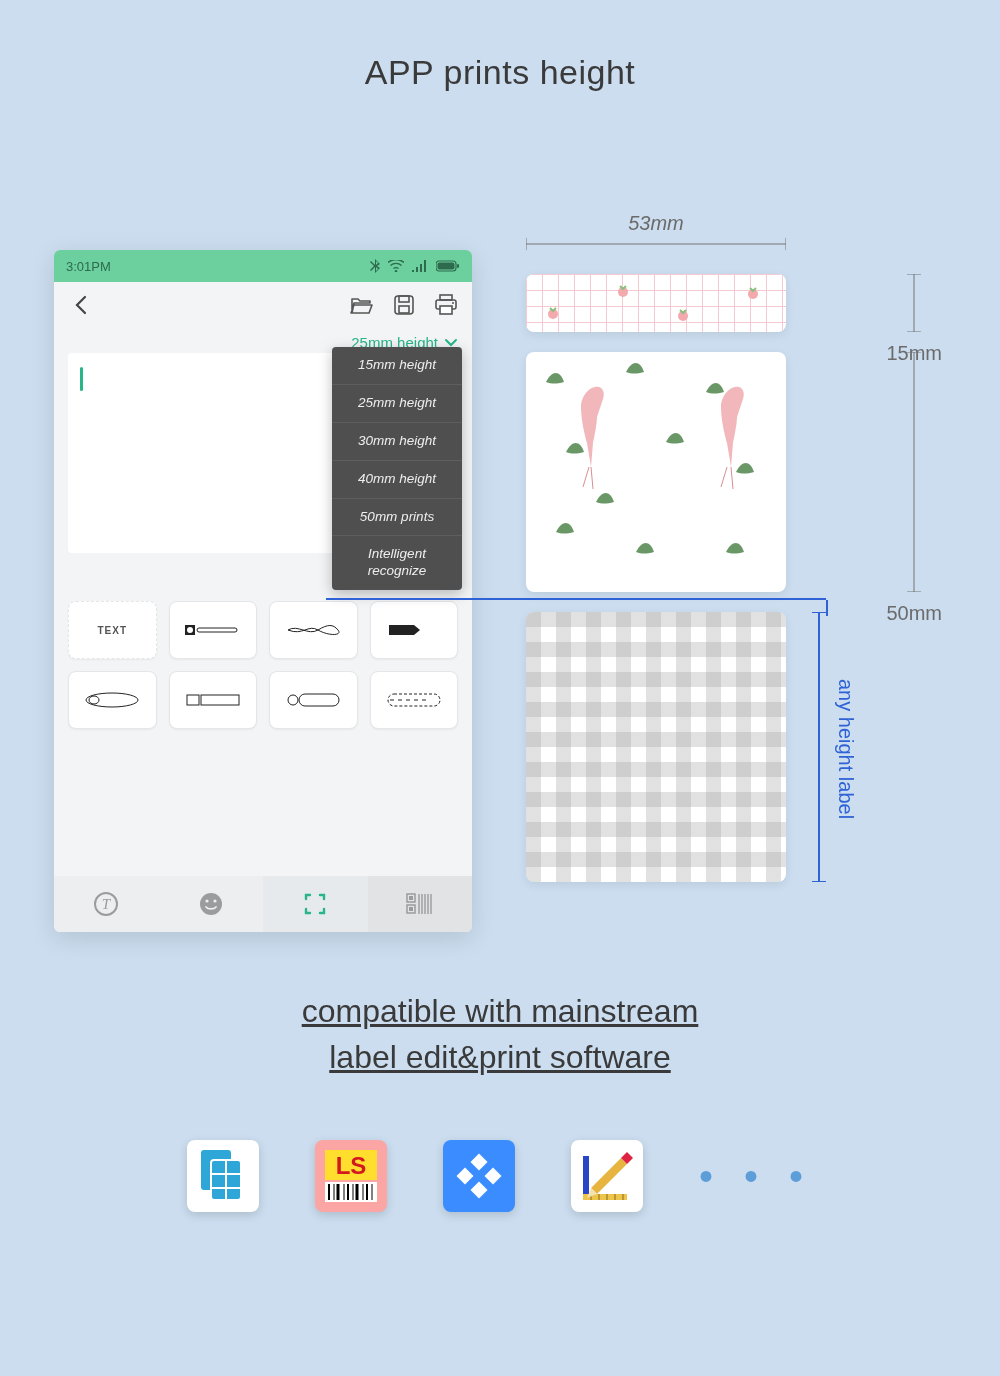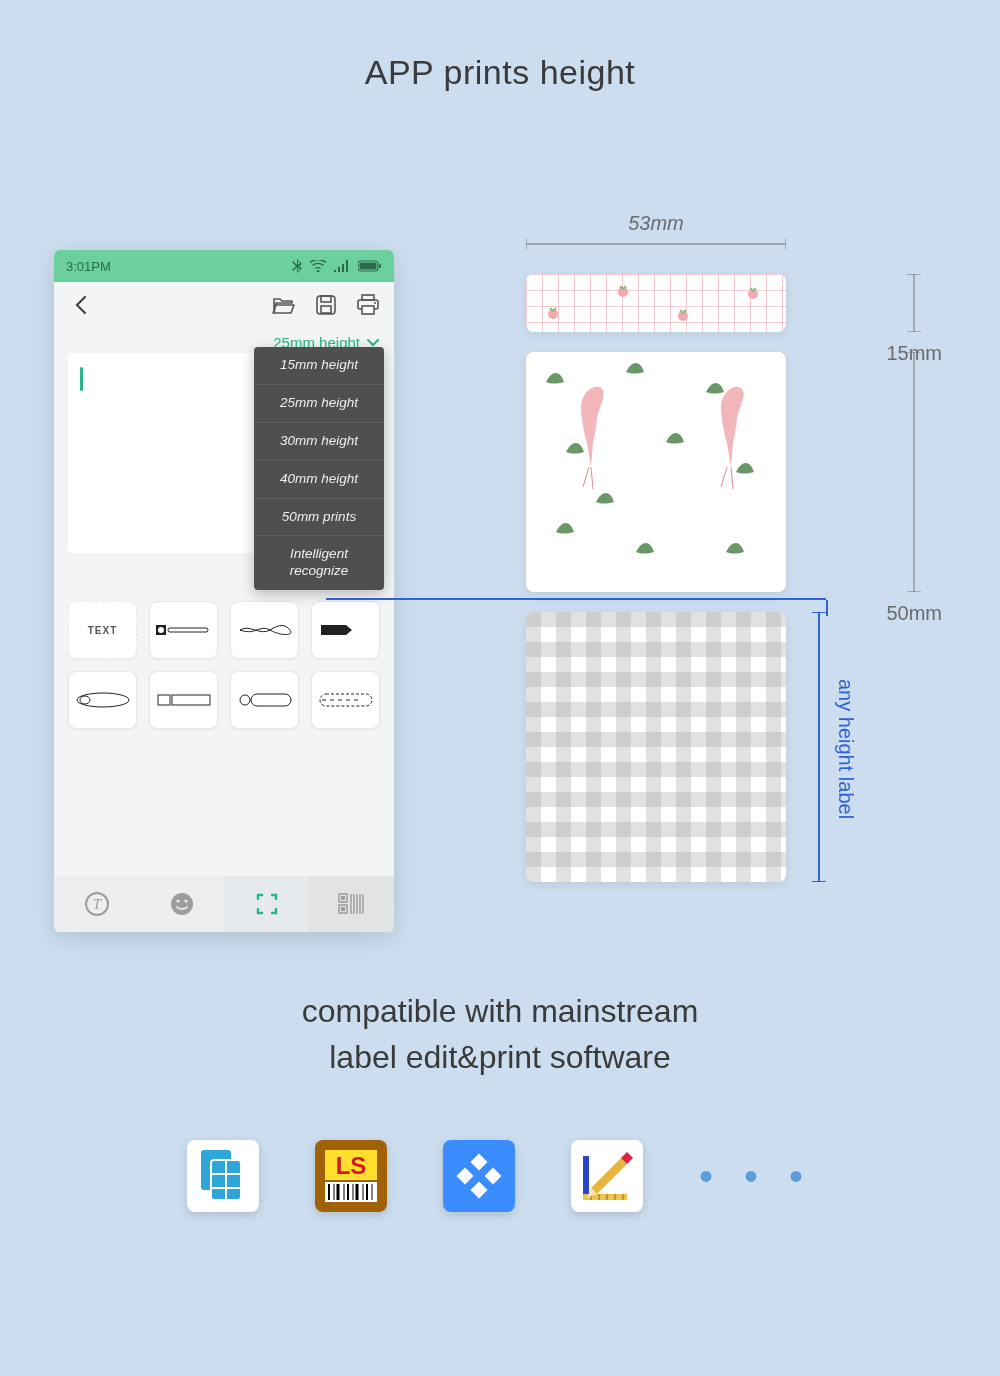--- a/index.html
+++ b/index.html
@@ -24,21 +24,21 @@
     left: 54px;
     top: 250px;
     width: 892px;
     height: 682px;
   }
 
   
   .phone {
     position: absolute;
     left: 0; top: 0;
-    width: 340px; height: 682px;
+    width: 418px; height: 682px;
     background: #f3f4f6;
     border-radius: 6px;
     box-shadow: 0 6px 24px rgba(0,0,0,.12);
     overflow: hidden;
   }
   .statusbar {
     height: 32px;
     background: #6ccf9e;
     display: flex; align-items: center; justify-content: space-between;
     padding: 0 12px;
@@ -215,32 +215,33 @@
   }
 
   
   .subhead{
     position:absolute;
     top: 988px; left:0; right:0;
     text-align:center;
     color:#3a3a3a;
     font-size:32px;
     line-height:1.45;
+    text-decoration:underline;
   }
   .softrow{
     position:absolute;
     top: 1140px; left:0; right:0;
     display:flex; justify-content:center; gap:56px; align-items:center;
   }
   .soft{
     width:72px;height:72px;border-radius:8px;display:flex;align-items:center;justify-content:center;
     box-shadow:0 3px 10px rgba(0,0,0,.15);
   }
   .soft1{background:#fff;}
-  .soft2{background:#a16207;}
+  .soft2{background:#fca5a5;}
   .soft3{background:#3b8dff;}
   .soft4{background:#fff;}
   .dots{color:#5d9dd8;font-size:40px;letter-spacing:10px;}
 </style>
 </head>
 <body>
 
 <div class="headline">
   <div>APP prints height</div>
 </div>

